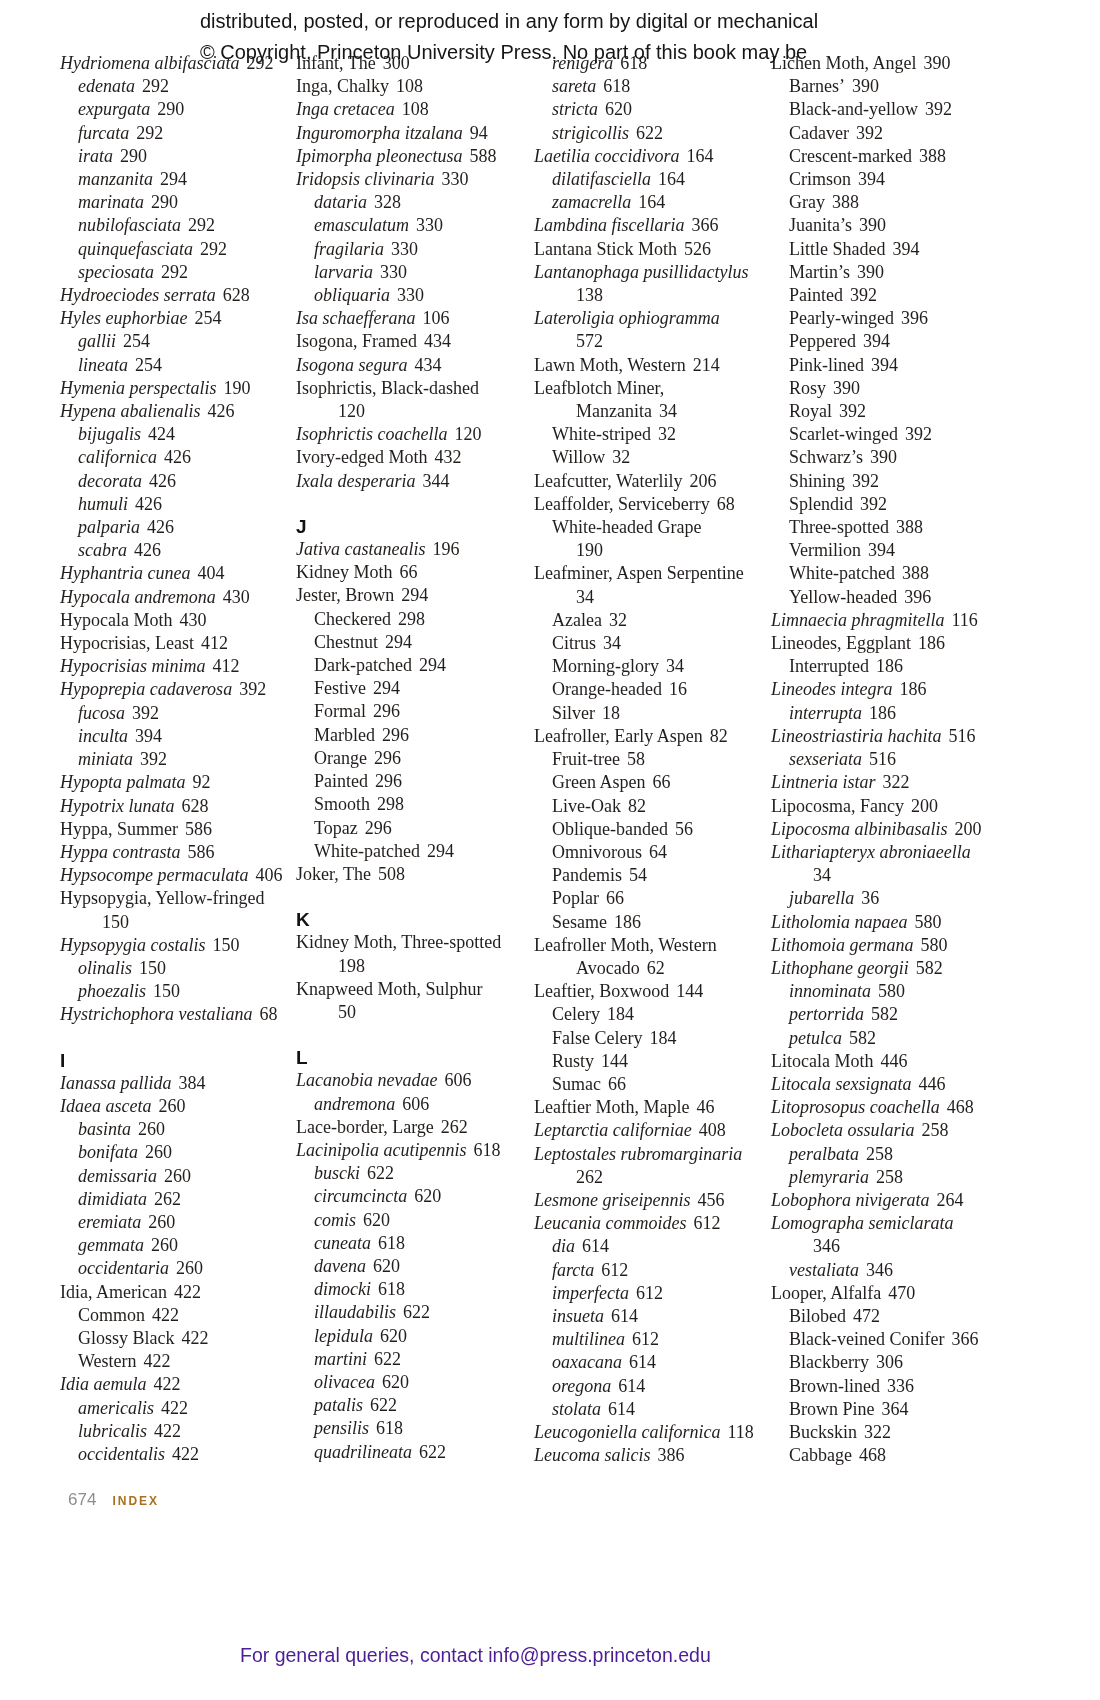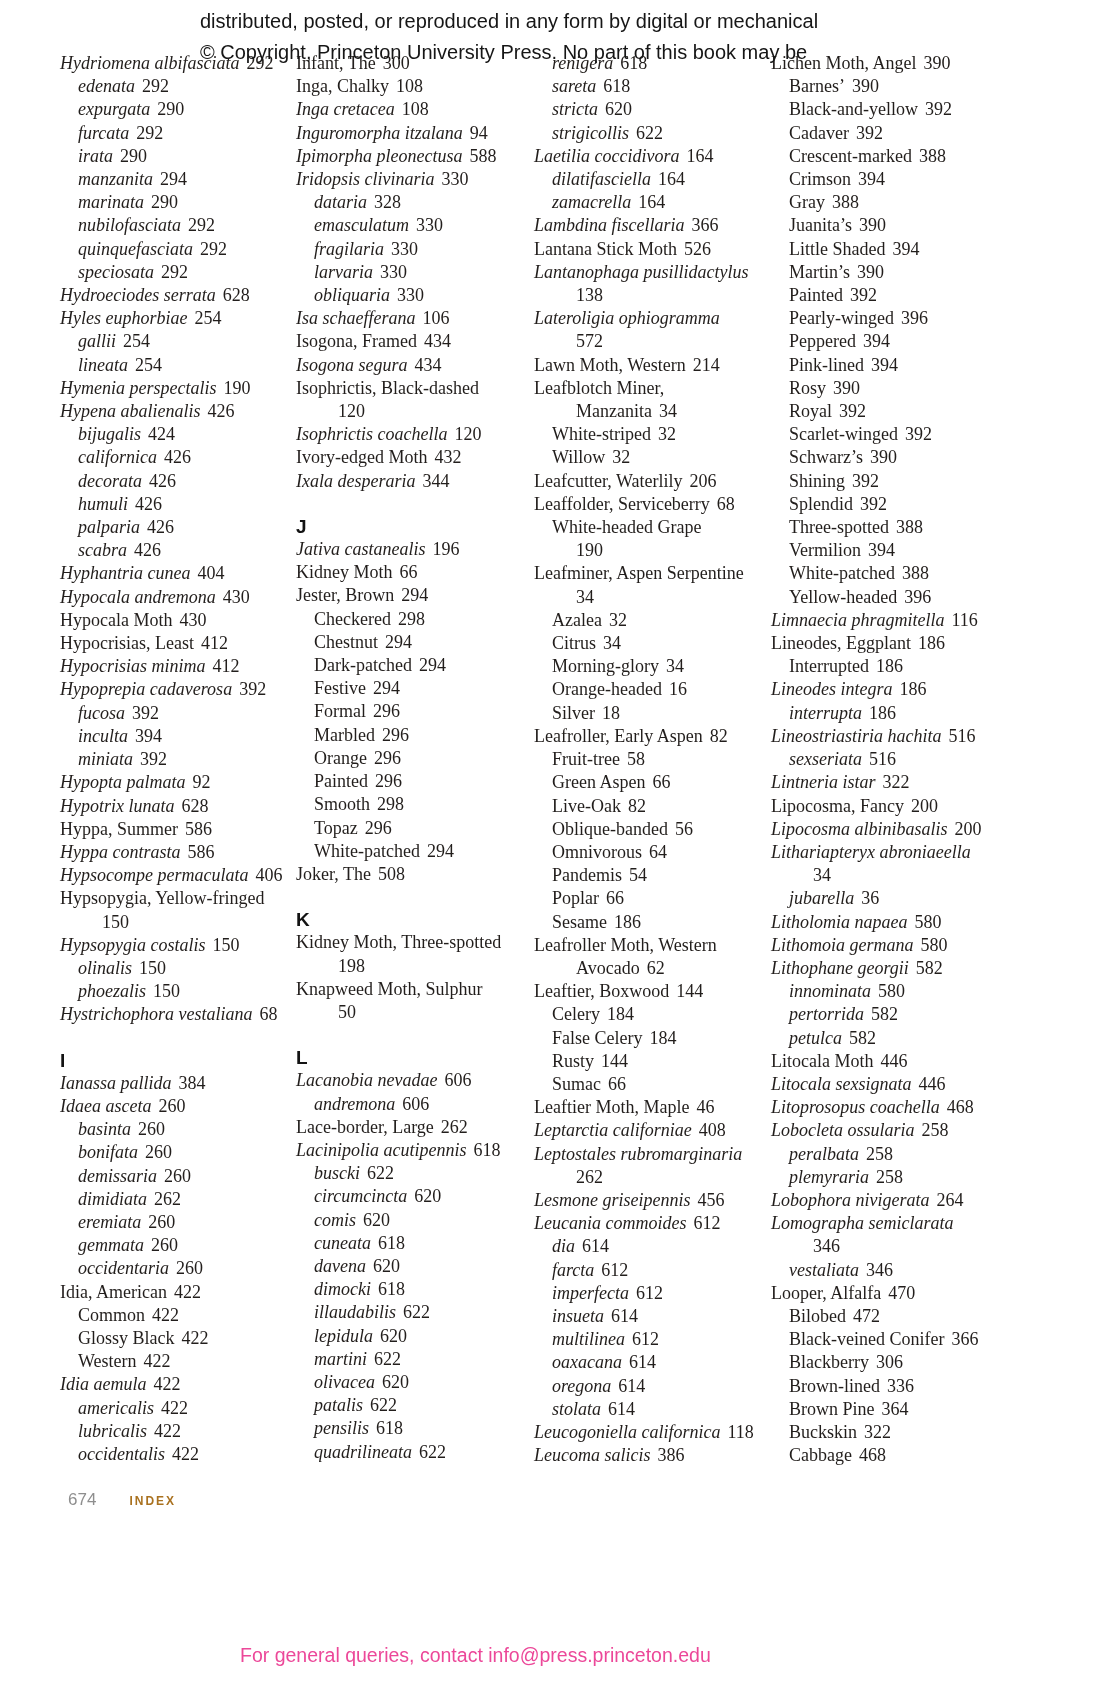--- a/index.html
+++ b/index.html
@@ -37,30 +37,30 @@
   .entry .entry-name:empty + .entry-page{margin-left:0;}
   .section-heading{
     font-family:"Liberation Sans","DejaVu Sans",sans-serif;
     font-weight:bold;font-size:19px;line-height:23.2px;
     margin-top:22px;color:#131313;
   }
   .folio{
     position:absolute;left:68px;top:1490px;z-index:2;
     font-family:"Liberation Sans","DejaVu Sans",sans-serif;
     font-size:17px;line-height:20px;
-    display:flex;align-items:baseline;gap:33px;
+    display:flex;align-items:baseline;gap:16px;
   }
   .folio .folio-num{color:#8e8e8e;}
   .folio .folio-label{
     color:#a9711f;font-size:12px;font-weight:bold;letter-spacing:2px;
   }
   .footer-query{
     position:absolute;left:240px;top:1644px;z-index:5;
     font-family:"Liberation Sans","DejaVu Sans",sans-serif;
-    font-size:19.5px;color:#ec4899;white-space:nowrap;
+    font-size:19.5px;color:#4c1d95;white-space:nowrap;
   }
 </style>
 </head>
 <body>
 
 <div class="copyright">
   <div>distributed, posted, or reproduced in any form by digital or mechanical</div>
   <div>© Copyright, Princeton University Press. No part of this book may be</div>
 </div>
 

